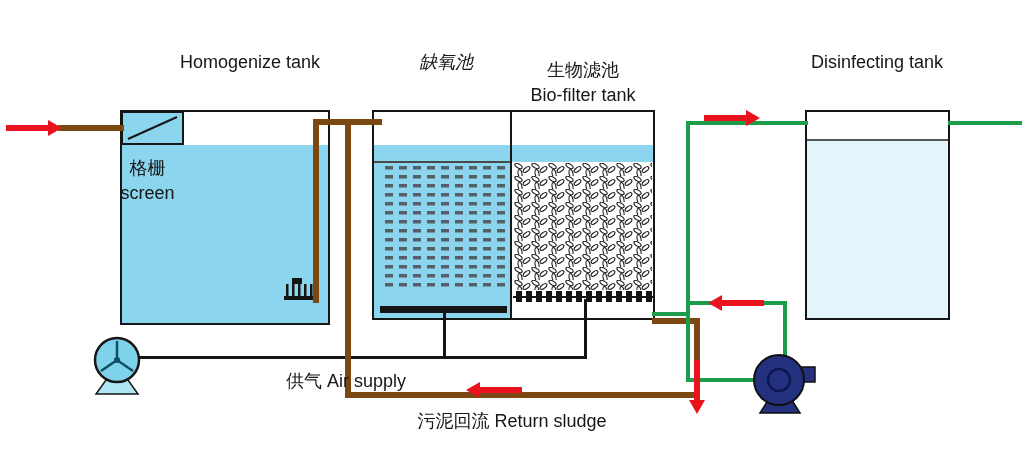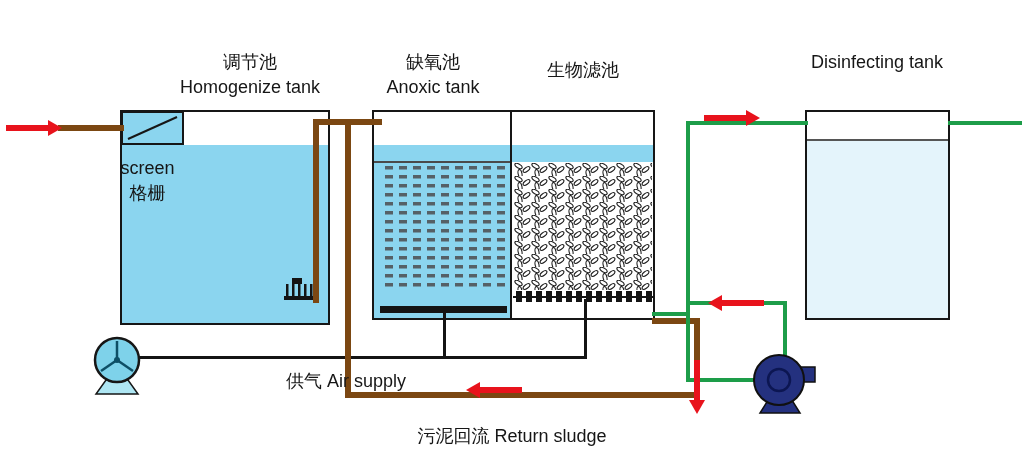--- a/index.html
+++ b/index.html
@@ -141,33 +141,32 @@
   <div class="arrow left" style="left:466px;top:382px;">
       <div class="shaft"></div>
       <div class="head"></div>
     </div>
   <div class="arrow down" style="left:689px;top:360px;">
       <div class="shaft"></div>
       <div class="head"></div>
     </div>
 
   <div class="lbl" style="left:155px;top:50px;width:190px;">
-    <div>调节池</div>
     <div>Homogenize tank</div>
   </div>
-  <div class="lbl" style="left:347px;top:50px;width:172px;">
+  <div class="lbl" style="left:360px;top:50px;width:172px;font-style:italic;">
     <div>缺氧池</div>
-    <div>Anoxic tank</div>
   </div>
   <div class="lbl" style="left:496px;top:58px;width:174px;">
     <div>生物滤池</div>
+    <div>Bio-filter tank</div>
   </div>
   <div class="lbl" style="left:790px;top:50px;width:174px;">
     <div>Disinfecting tank</div>
   </div>
   <div class="lbl" style="left:100px;top:156px;width:95px;">
+    <div>格栅</div>
     <div>screen</div>
-    <div>格栅</div>
   </div>
   <div class="lbl leftalign" style="left:176px;top:369px;width:230px;">供气 Air supply</div>
-  <div class="lbl" style="left:402px;top:409px;width:220px;margin-top:15px;">污泥回流 Return sludge</div>
+  <div class="lbl" style="left:402px;top:409px;width:220px;">污泥回流 Return sludge</div>
 
 </div>
 
 </body></html>

